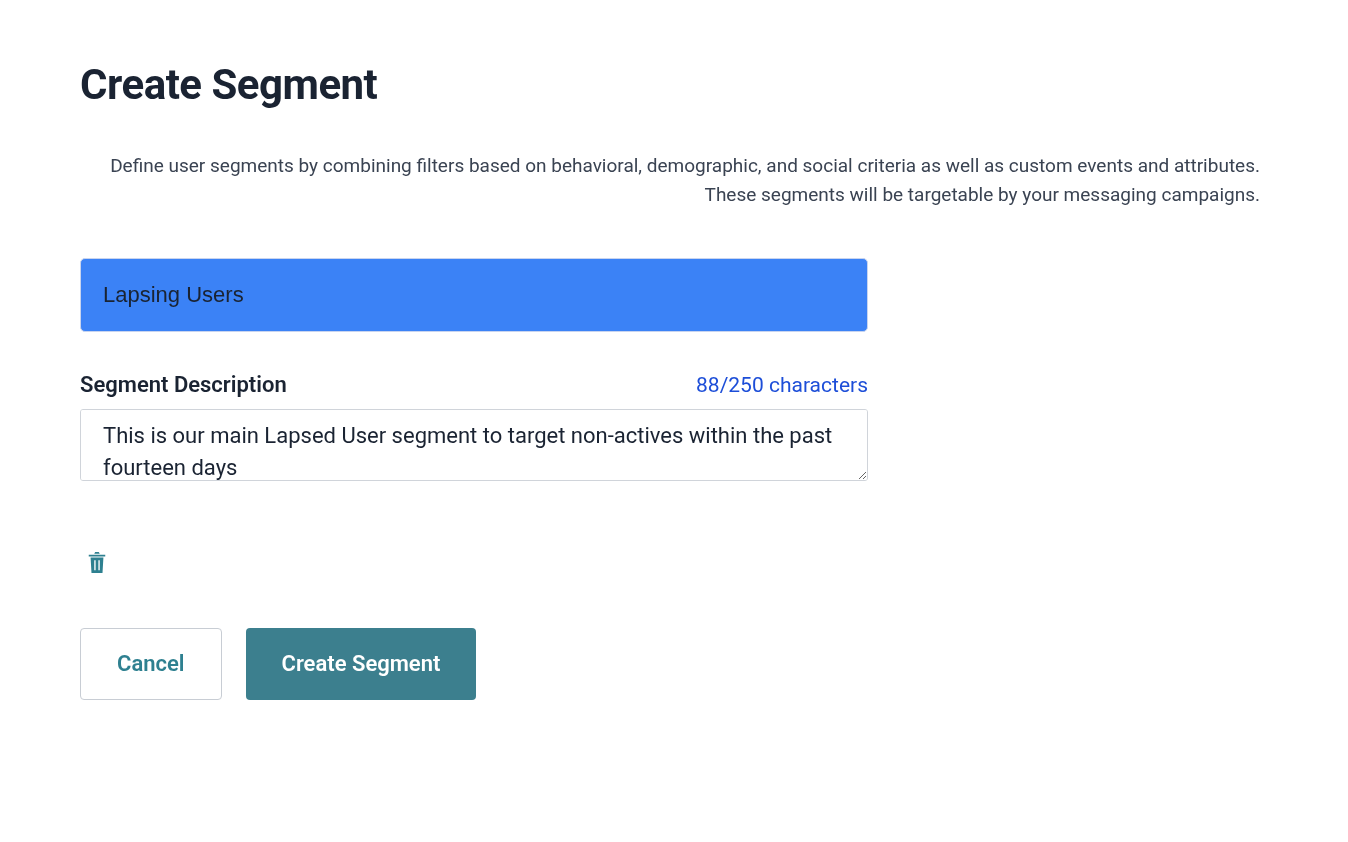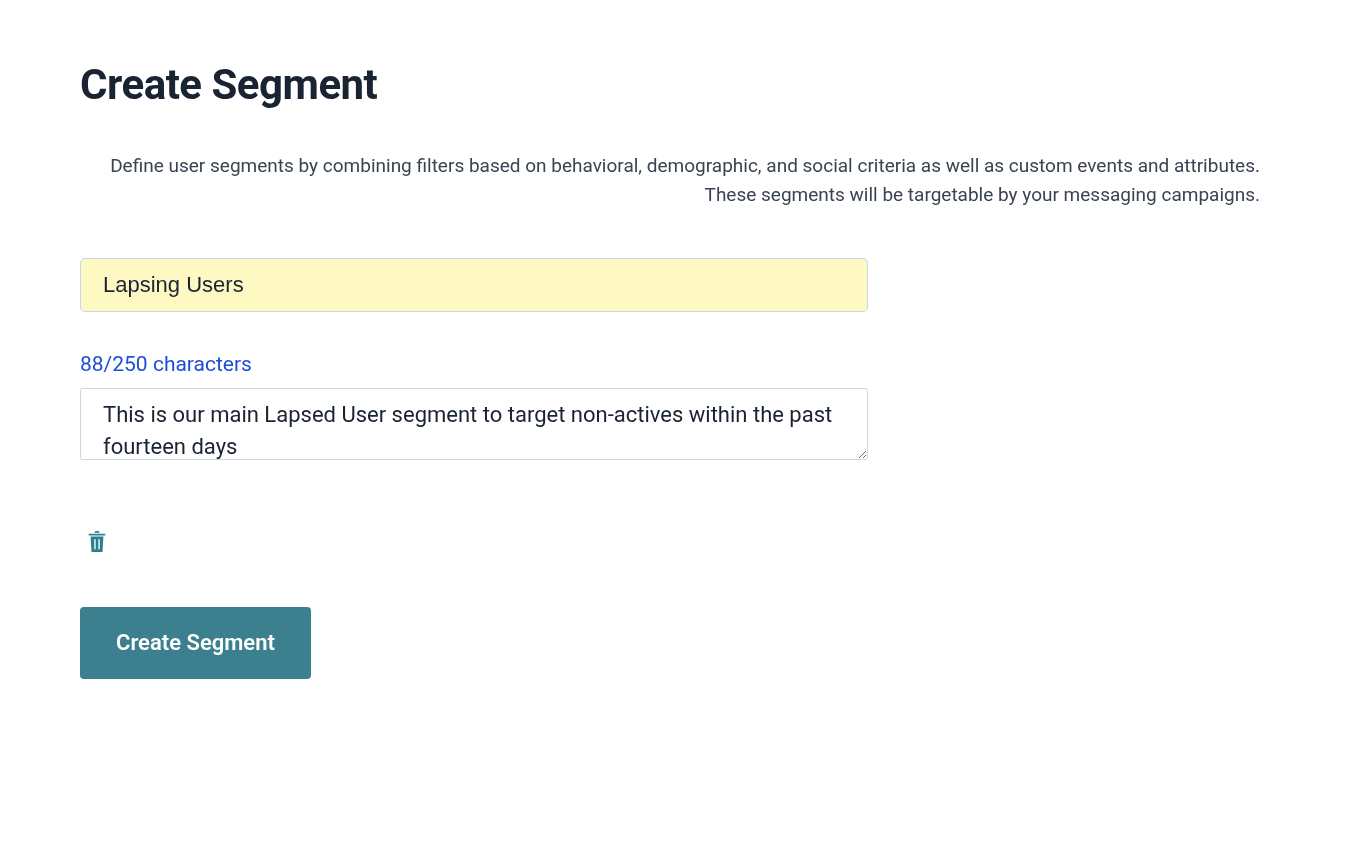--- a/index.html
+++ b/index.html
@@ -48,25 +48,25 @@
     }
     .label-row .field-label {
       margin-bottom: 0;
     }
     .char-counter {
       font-size: 21px;
       color: #1d4ed8;
     }
     .text-input {
       width: 100%;
-      height: 54px;
+      height: 74px;
       padding: 0 22px;
       font-size: 22px;
       color: #1a2332;
-      background: #fef9c3;
+      background: #3b82f6;
       border: 1px solid #c8d4ef;
       border-radius: 5px;
       outline: none;
     }
     .textarea-input {
       width: 100%;
       height: 72px;
       padding: 10px 22px;
       font-size: 22px;
       line-height: 1.45;
@@ -127,31 +127,33 @@
 <h1 class="page-title">Create Segment</h1>
 
 <p class="page-description">Define user segments by combining filters based on behavioral, demographic, and social criteria as well as custom events and attributes. These segments will be targetable by your messaging campaigns.</p>
 
 <div class="field-group">
   <input type="text" class="text-input" value="Lapsing Users" style="">
 </div>
 
 <div class="field-group">
   <div class="label-row">
+    <label class="field-label">Segment Description</label>
     <span class="char-counter">88/250 characters</span>
   </div>
   <textarea class="textarea-input" style="">This is our main Lapsed User segment to target non-actives within the past fourteen days</textarea>
 </div>
 
 <div class="remove-link">
   <span class="trash-icon">
     <svg viewBox="0 0 24 28">
       <path d="M3 6h18v2H3V6zm2 3h14l-1 17H6L5 9zm5-6h4l1 2H9l1-2zM9 12v11h1.5V12H9zm4.5 0v11H15V12h-1.5z"></path>
     </svg>
   </span>
 </div>
 
 <div class="button-row">
+  <button class="btn btn-secondary">Cancel</button>
   <button class="btn btn-primary">Create Segment</button>
 </div>
 
 
 
 
 </body></html>

